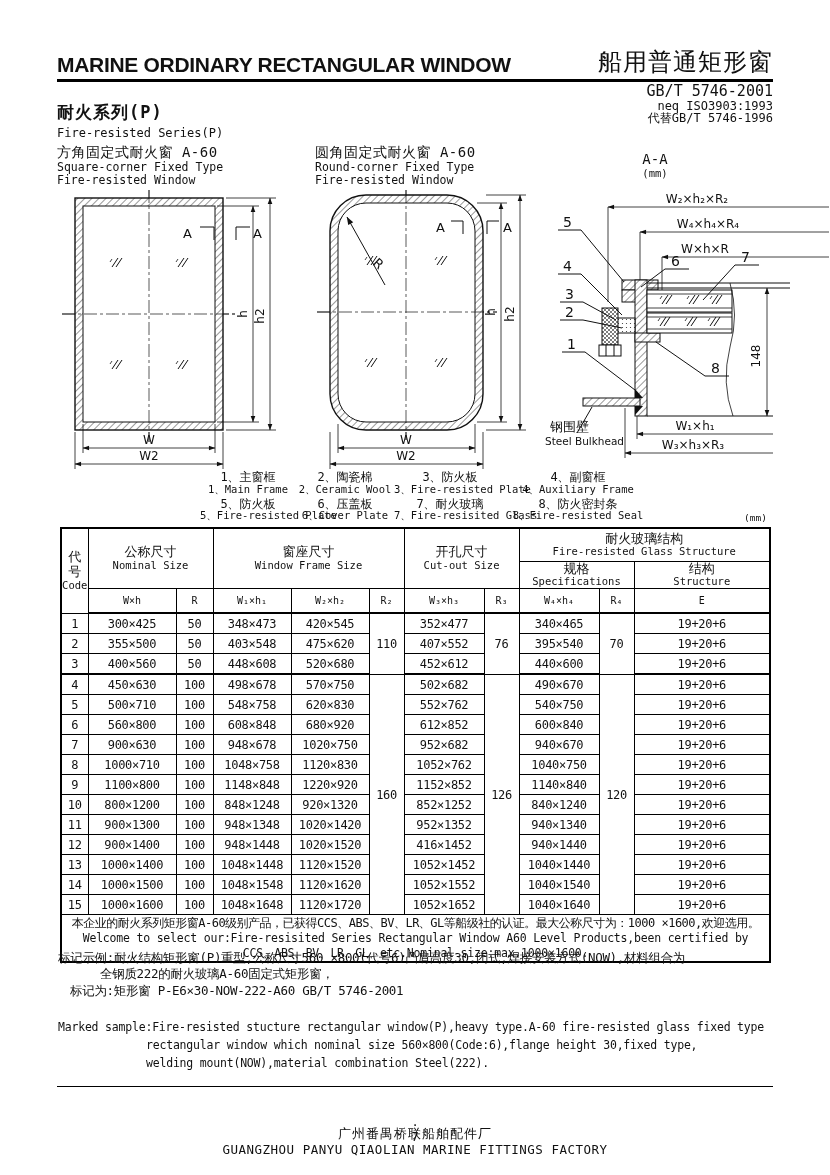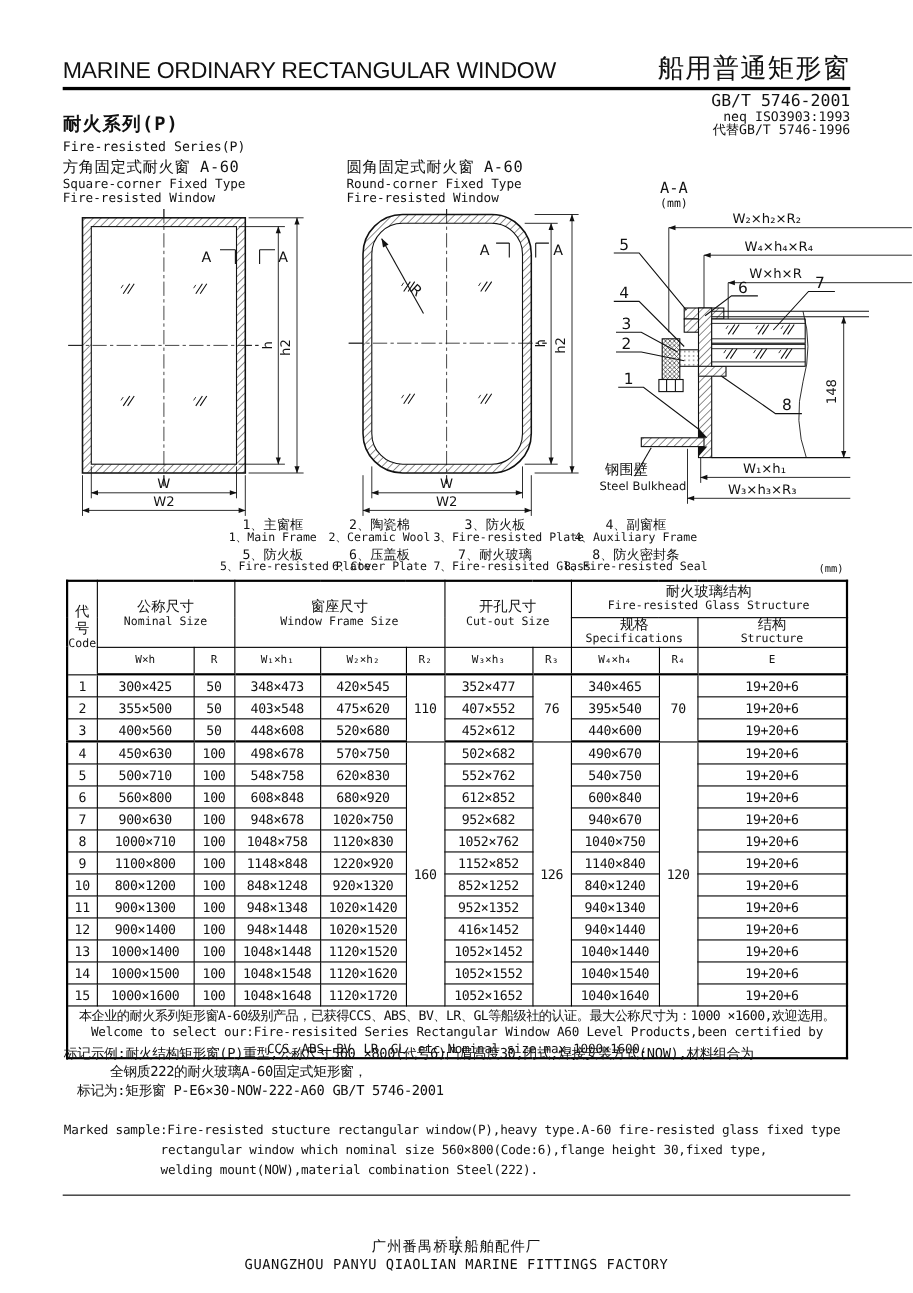--- a/index.html
+++ b/index.html
@@ -1,36 +1,36 @@
 <!DOCTYPE html>
 <html><head>
 <meta charset="utf-8">
 <style>
   html,body{margin:0;padding:0}
   body{width:830px;height:1175px;position:relative;background:#fff;color:#111;
        font-family:"DejaVu Sans Mono","DejaVu Sans","Liberation Sans",sans-serif;overflow:hidden}
   .abs{position:absolute}
   
   .title-en{left:57px;top:53px;font-family:"Liberation Sans","DejaVu Sans",sans-serif;
-            font-weight:normal;font-size:21px;letter-spacing:-0.3px}
+            font-weight:bold;font-size:21px;letter-spacing:-0.3px}
   .title-zh{right:57px;top:46px;font-size:24px;letter-spacing:1px}
   .rule{left:57px;top:79px;width:716px;height:3px;background:#000}
   .standards{right:57px;top:84px;text-align:right;line-height:1.05}
   .std1{font-size:15px}
   .std2,.std3{font-size:12px}
   .series{left:57px;top:101px;width:716px;text-align:left}
   .series-zh{font-size:17px;font-weight:600;letter-spacing:1px}
   .series-en{font-size:12px;margin-top:2px}
   
   .dtitle{text-align:left;line-height:1.12}
   .dtitle .zh{font-size:14px;letter-spacing:0.5px}
   .dtitle .en{font-size:11.5px}
   .dt-left{left:57px;top:145px;width:190px}
   .dt-mid{left:315px;top:145px;width:190px}
-  .dt-sec{left:600px;top:163px;width:110px;text-align:left}
+  .dt-sec{left:600px;top:151px;width:110px;text-align:center}
   .dt-sec .zh{font-size:14px}
   .dt-sec .en{font-size:10.5px}
   
   svg text{font-family:"DejaVu Sans","Liberation Sans",sans-serif;fill:#111}
   .ln{stroke:#111;stroke-width:1;fill:none}
   .dim{stroke:#111;stroke-width:0.8;fill:none}
   .cl{stroke:#111;stroke-width:0.7;fill:none;stroke-dasharray:13 3 3 3}
   .lbl{font-size:12px}
   .lbl13{font-size:13px}
   .pn{font-size:14px}

